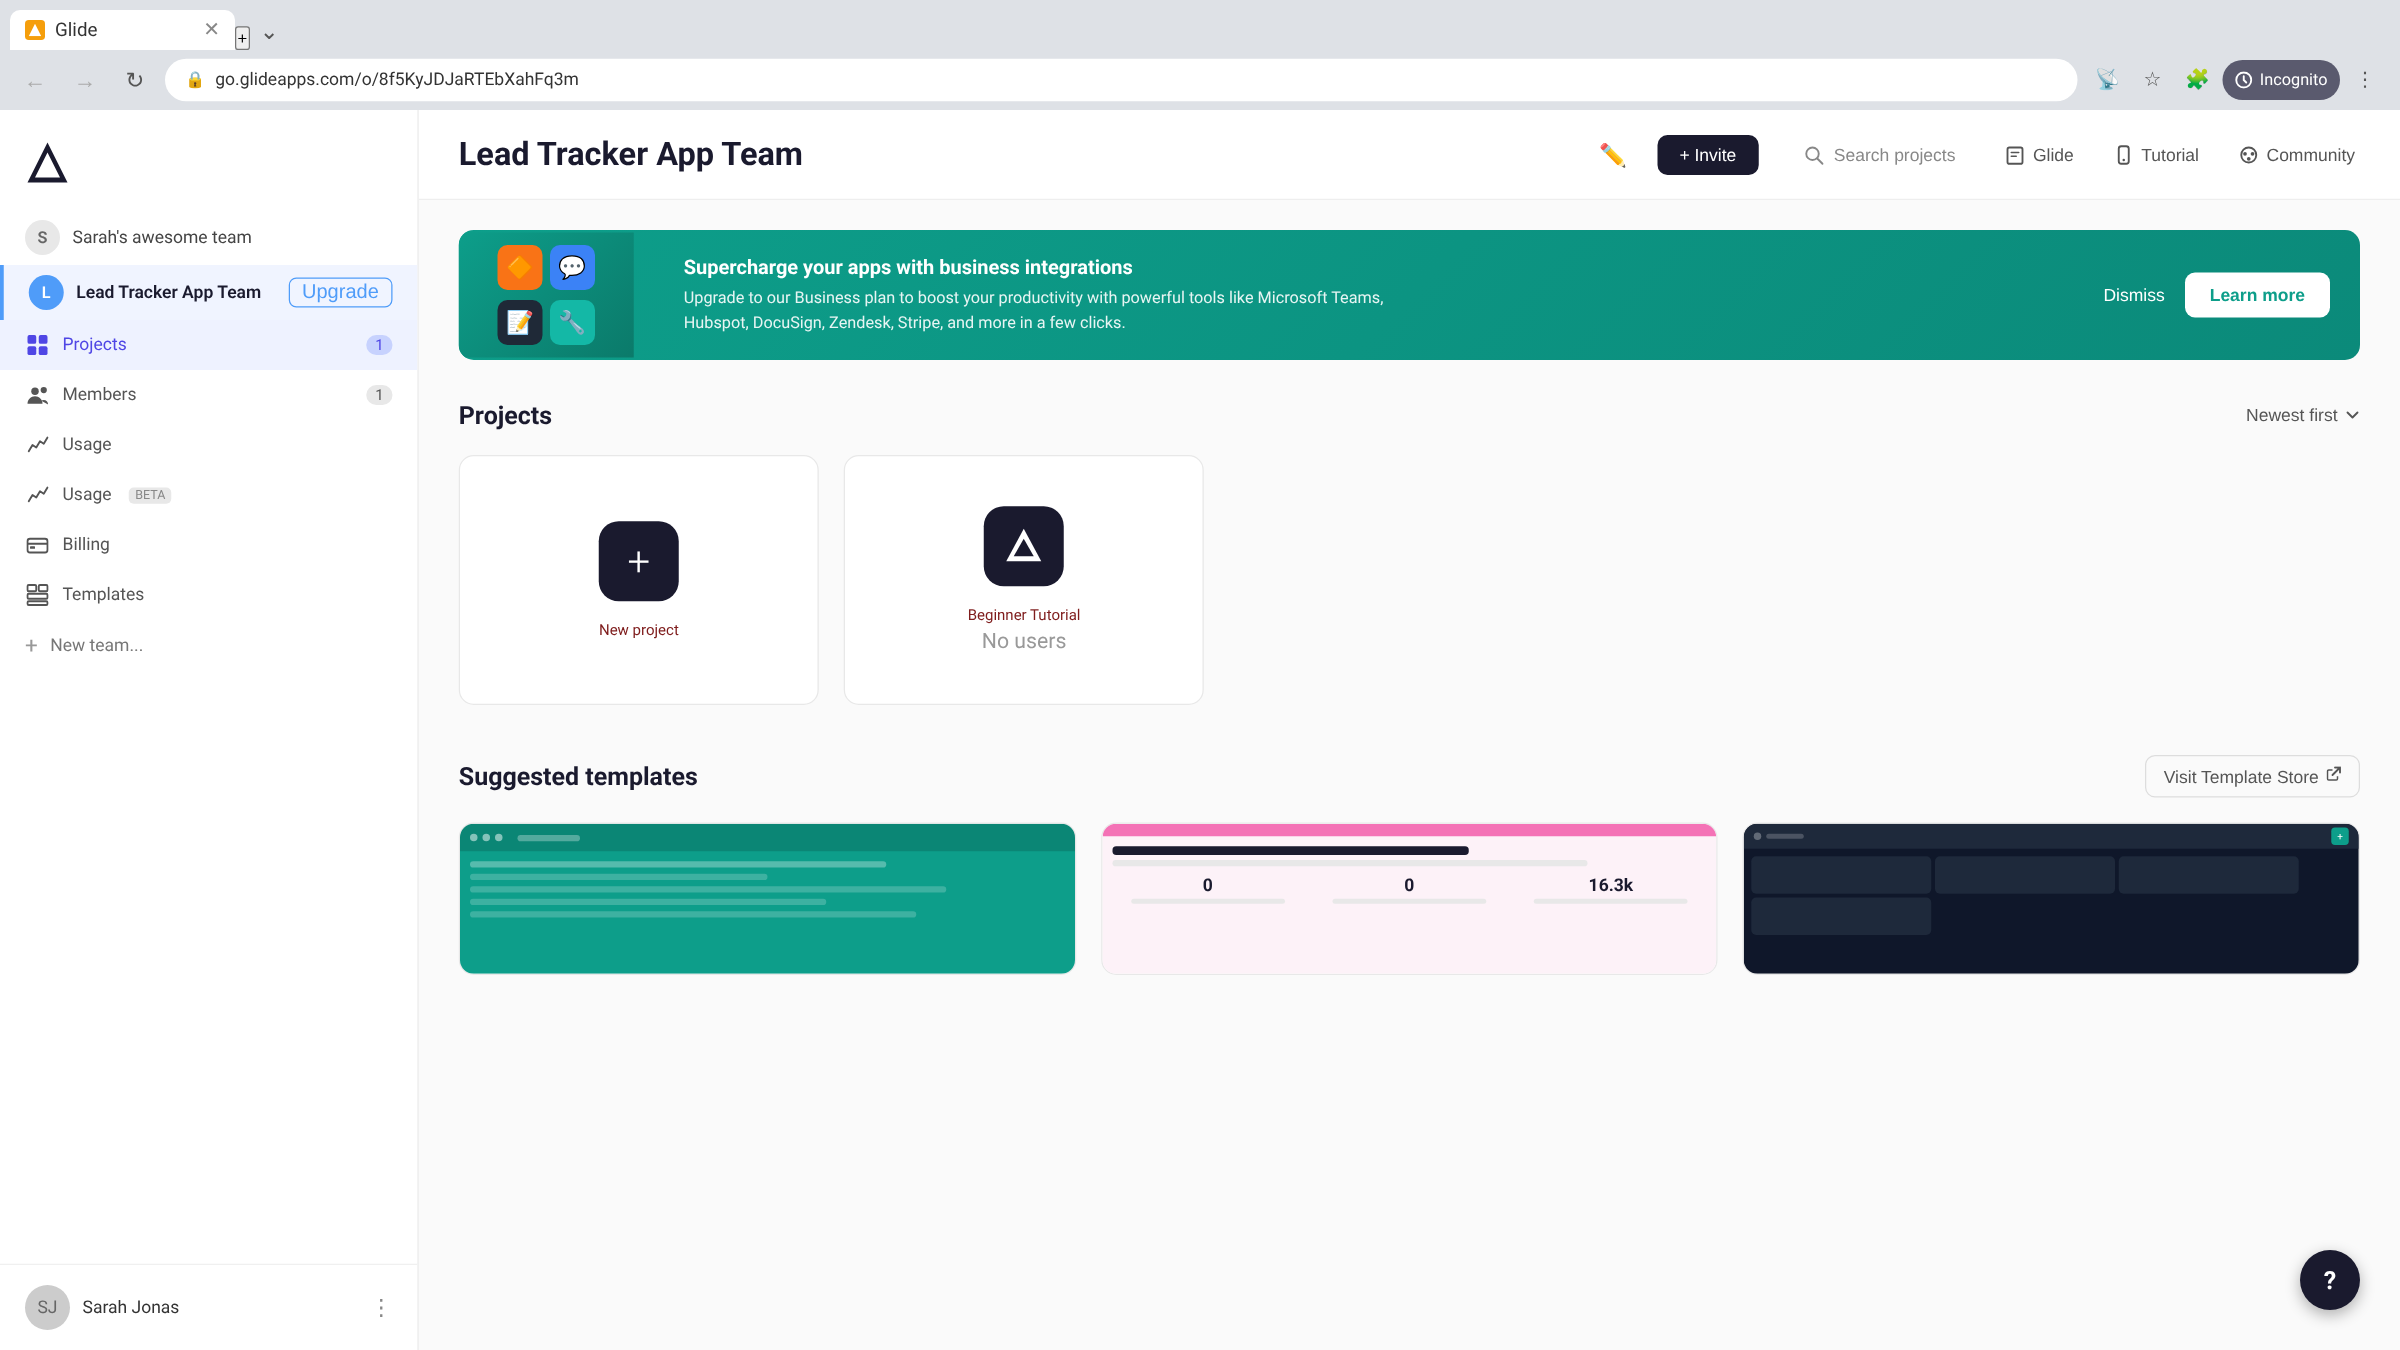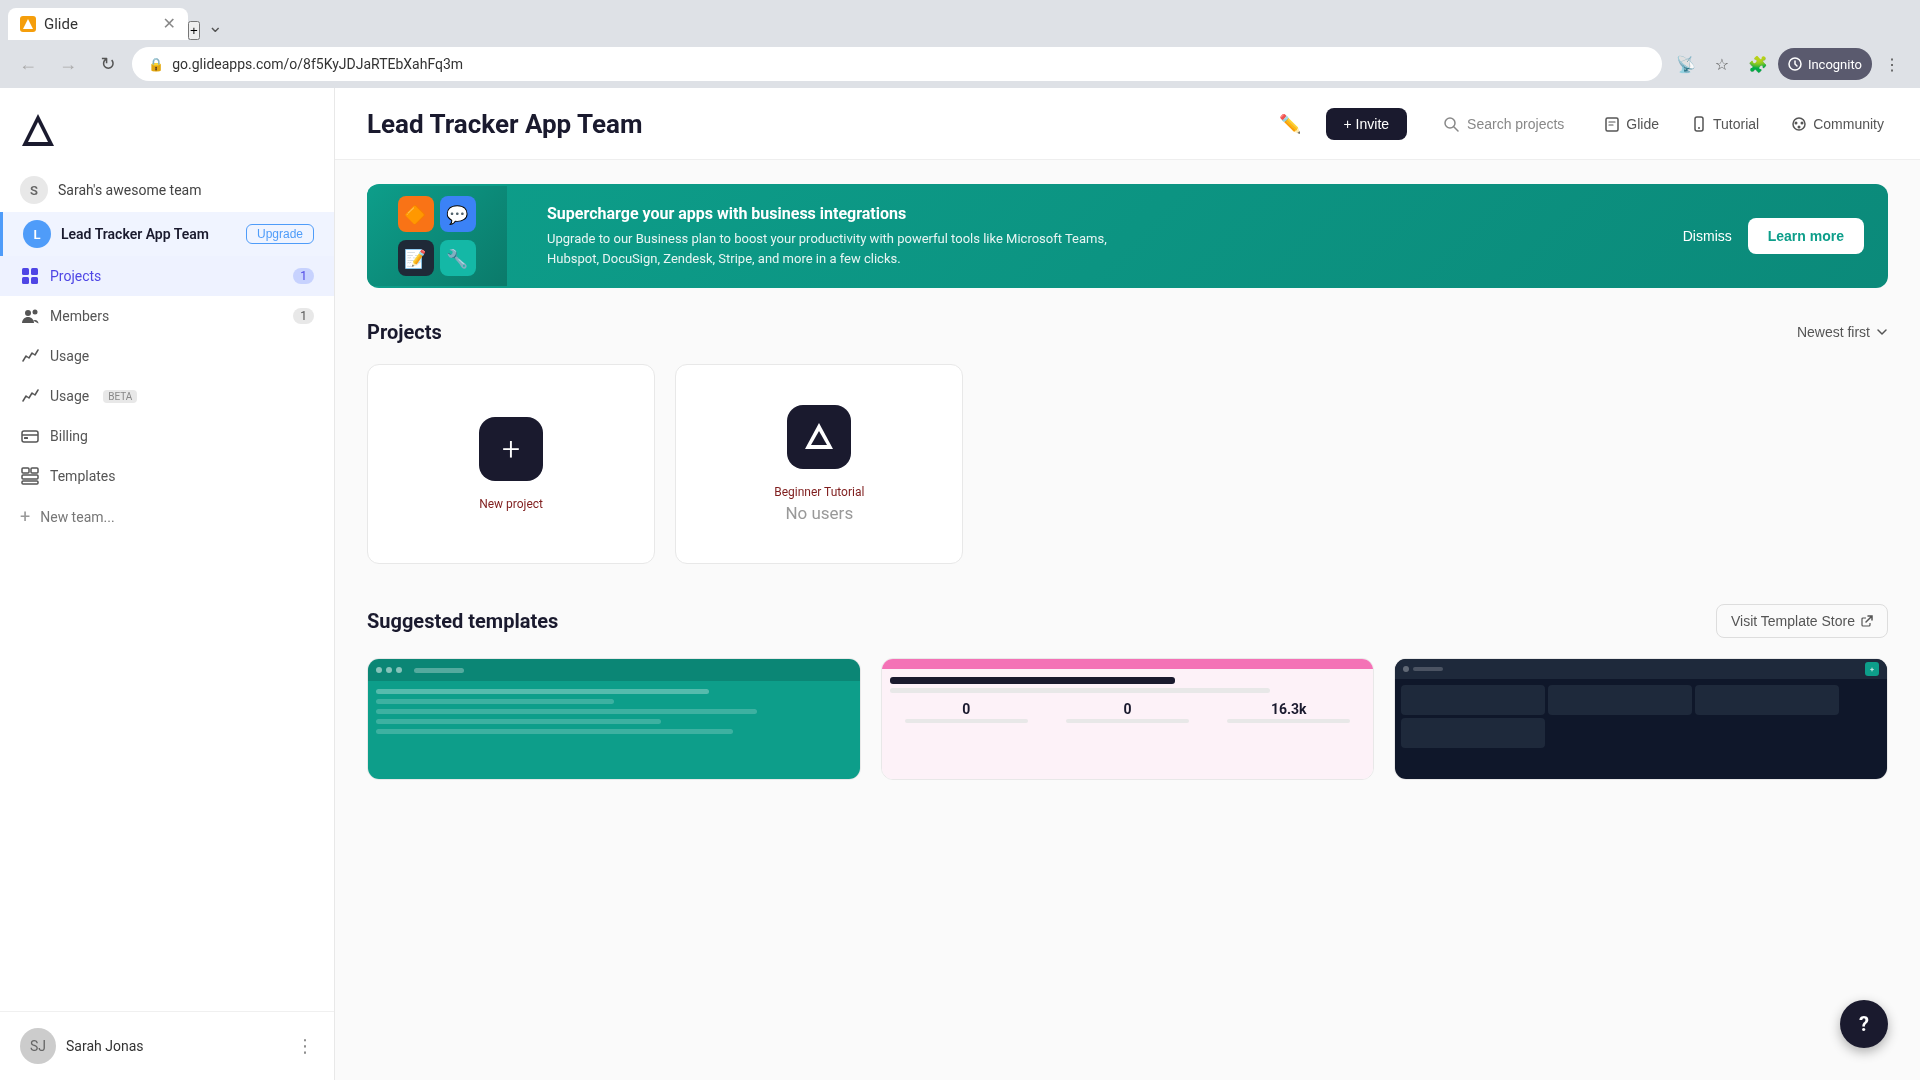--- a/index.html
+++ b/index.html
@@ -28,21 +28,21 @@
     
     .sidebar { width: 335px; background: #ffffff; border-right: 1px solid #e8e8e8; display: flex; flex-direction: column; flex-shrink: 0; overflow-y: auto; }
     .sidebar-logo { padding: 24px 20px 16px; }
     .sidebar-logo svg { width: 36px; height: 36px; }
     .team-item { display: flex; align-items: center; gap: 10px; padding: 8px 20px; cursor: pointer; }
     .team-avatar { width: 28px; height: 28px; border-radius: 50%; background: #e8e8e8; display: flex; align-items: center; justify-content: center; font-size: 13px; font-weight: 600; color: #666; flex-shrink: 0; }
     .team-avatar.blue { background: #4f9cf9; color: white; }
     .team-name { font-size: 14px; color: #444; }
     .current-team { display: flex; align-items: center; gap: 10px; padding: 8px 20px; background: #f0f4ff; border-left: 3px solid #4f9cf9; cursor: pointer; }
     .current-team-name { font-size: 14px; font-weight: 600; color: #1a1a2e; flex: 1; }
-    .upgrade-badge { background: transparent; border: 1.5px solid #4f9cf9; color: #4f9cf9; border-radius: 6px; padding: 2px 10px; font-size: 12px; font-weight: 500; cursor: pointer; }
+    .upgrade-badge { background: transparent; border: 1.5px solid #4f9cf9; color: #4f9cf9; border-radius: 6px; padding: 2px 10px; font-size: 16px; font-weight: 500; cursor: pointer; }
     .nav-item { display: flex; align-items: center; gap: 10px; padding: 10px 20px; cursor: pointer; color: #555; font-size: 14px; }
     .nav-item.active { background: #eef2ff; color: #4f46e5; }
     .nav-item .nav-icon { width: 20px; height: 20px; display: flex; align-items: center; justify-content: center; color: inherit; }
     .nav-item .badge { background: #e8e8e8; color: #555; border-radius: 12px; padding: 1px 7px; font-size: 12px; margin-left: auto; }
     .nav-item.active .badge { background: #c7d2fe; color: #4f46e5; }
     .beta-tag { font-size: 10px; background: #e8e8e8; color: #888; border-radius: 4px; padding: 1px 5px; margin-left: 4px; text-transform: uppercase; }
     .new-team-btn { display: flex; align-items: center; gap: 10px; padding: 10px 20px; cursor: pointer; color: #777; font-size: 14px; }
     .sidebar-footer { margin-top: auto; padding: 16px 20px; border-top: 1px solid #f0f0f0; display: flex; align-items: center; gap: 10px; }
     .user-avatar { width: 36px; height: 36px; border-radius: 50%; background: #ccc; display: flex; align-items: center; justify-content: center; font-size: 14px; color: #666; flex-shrink: 0; }
     .user-name { font-size: 14px; color: #333; flex: 1; }
@@ -82,21 +82,21 @@
     .project-card { background: white; border: 1px solid #e8e8e8; border-radius: 12px; padding: 32px 20px; display: flex; flex-direction: column; align-items: center; justify-content: center; cursor: pointer; min-height: 200px; transition: box-shadow 0.2s; }
     .new-project-icon { width: 64px; height: 64px; border-radius: 16px; background: #1a1a2e; display: flex; align-items: center; justify-content: center; margin-bottom: 16px; }
     .new-project-icon span { color: white; font-size: 32px; font-weight: 300; }
     .project-card-title { font-size: 12px; color: #7f1d1d; font-weight: 400; }
     .project-app-icon { width: 64px; height: 64px; border-radius: 16px; background: #1a1a2e; display: flex; align-items: center; justify-content: center; margin-bottom: 16px; }
     .project-app-icon svg { width: 36px; height: 36px; }
     .project-card-subtitle { font-size: 17px; color: #999; margin-top: 4px; }
 
     
     .templates-section { }
-    .visit-store-btn { display: flex; align-items: center; gap: 6px; background: none; border: 1px solid #ddd; border-radius: 8px; padding: 8px 14px; font-size: 14px; color: #555; cursor: pointer; }
+    .visit-store-btn { display: flex; gap: 6px; background: none; border: 1px solid #ddd; border-radius: 8px; padding: 8px 14px; font-size: 14px; color: #555; cursor: pointer; }
     .templates-grid { display: grid; grid-template-columns: repeat(3, 1fr); gap: 20px; }
     .template-card { background: white; border: 1px solid #e8e8e8; border-radius: 12px; overflow: hidden; cursor: pointer; min-height: 120px; }
     .template-preview { height: 120px; background: #e8e8e8; overflow: hidden; }
 
     
     .help-fab { position: fixed; bottom: 32px; right: 32px; width: 48px; height: 48px; background: #1a1a2e; border-radius: 50%; display: flex; align-items: center; justify-content: center; cursor: pointer; color: white; font-size: 20px; font-weight: 700; box-shadow: 0 4px 12px rgba(0,0,0,0.3); z-index: 100; }
   </style>
 </head>
 <body>
 

